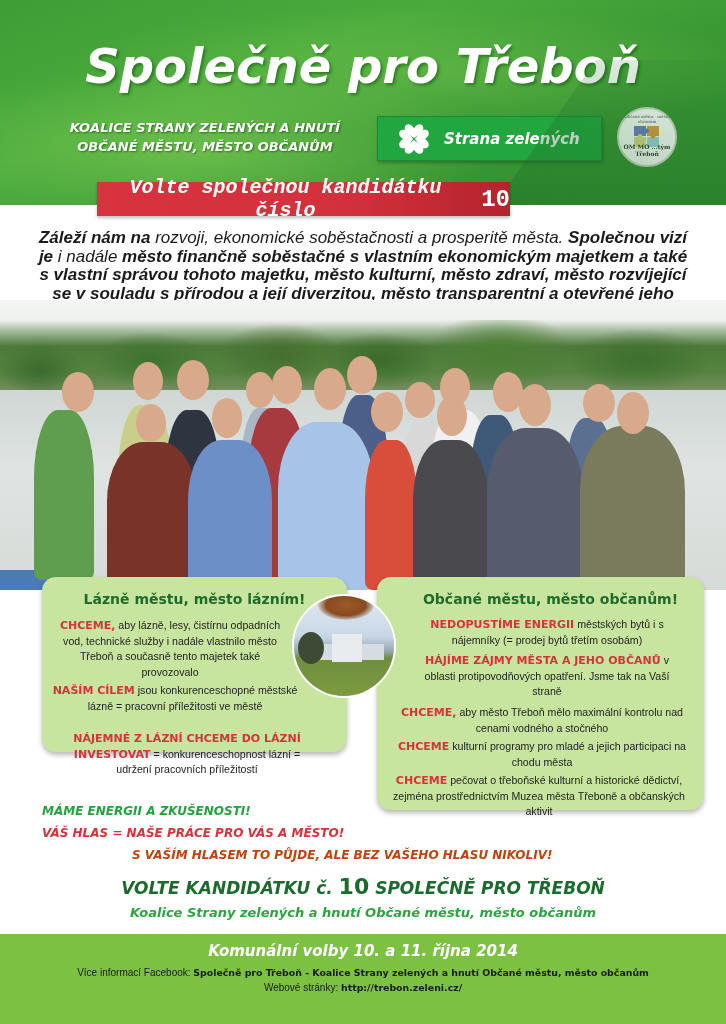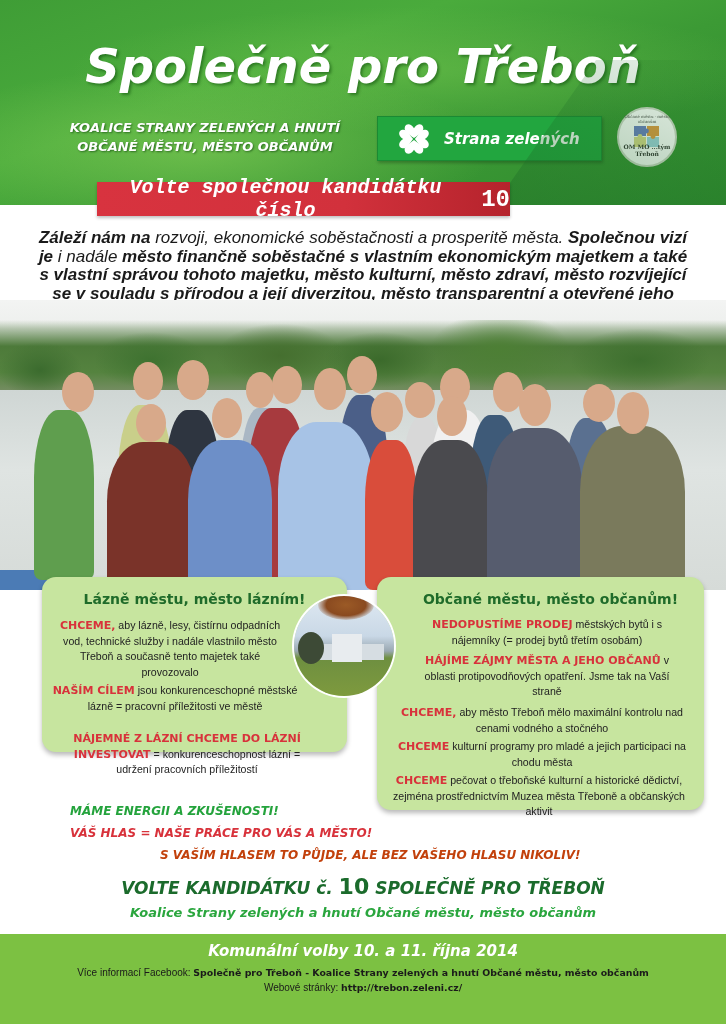--- a/index.html
+++ b/index.html
@@ -126,21 +126,21 @@
     background: linear-gradient(180deg, #dfe9f2 0%, #c9d8e6 40%, #9aa8b2 55%, #6e8f40 62%, #7e9a3e 100%);
     box-shadow: 0 0 0 2px #ffffff;
   }
   .spa-photo .bldg { position: absolute; left: 38px; top: 38px; width: 30px; height: 28px; background: #e8ecef; }
   .spa-photo .bldg2 { position: absolute; left: 10px; top: 48px; width: 80px; height: 16px; background: #d6dde2; }
   .spa-photo .tree { position: absolute; left: 4px; top: 36px; width: 26px; height: 32px; border-radius: 50%; background: #3d4a36; }
   .spa-photo .leaves { position: absolute; left: 24px; top: -6px; width: 56px; height: 30px; border-radius: 50%;
     background: radial-gradient(ellipse at center, #9b5a26 0%, #8a4a20 50%, rgba(138,74,32,0) 75%); }
 
   
-  .slogan { position: absolute; font-family: "DejaVu Sans", sans-serif; font-weight: bold; font-style: italic; font-size: 12px; margin-left: 28px; }
+  .slogan { position: absolute; font-family: "DejaVu Sans", sans-serif; font-weight: bold; font-style: italic; font-size: 12px; }
   .slogan.green { color: #24a33c; left: 42px; top: 804px; }
   .slogan.red1 { color: #d8323b; left: 42px; top: 826px; }
   .slogan.red2 { color: #c2410c; left: 132px; top: 848px; }
 
   .vote-main {
     position: absolute; left: 0; top: 874px; width: 726px; text-align: center;
     font-family: "DejaVu Sans", sans-serif; font-weight: bold; font-style: italic; font-size: 17px; color: #1b6b2c;
   }
   .vote-main .big { font-size: 22px; font-style: normal; }
   .vote-sub {
@@ -265,21 +265,21 @@
     <span class="red">NAŠÍM CÍLEM</span><span> jsou konkurenceschopné městské lázně = pracovní příležitosti ve městě</span>
   </p>
   <p style="left:20px;top:140px;width:250px;margin-top:14px;">
     <span class="red">NÁJEMNÉ Z LÁZNÍ CHCEME DO LÁZNÍ INVESTOVAT</span><span> = konkurenceschopnost lázní = udržení pracovních příležitostí</span>
   </p>
 </div>
 
 <div class="box box-right">
   <h2 style="margin-left:20px;">Občané městu, město občanům!</h2>
   <p style="left:40px;top:40px;width:260px;">
-    <span class="red">NEDOPUSTÍME PRODEJ</span><span> městských bytů i s nájemníky (= prodej bytů třetím osobám)</span>
+    <span class="red">NEDOPUSTÍME ENERGII</span><span> městských bytů i s nájemníky (= prodej bytů třetím osobám)</span>
   </p>
   <p style="left:40px;top:76px;width:260px;">
     <span class="red">HÁJÍME ZÁJMY MĚSTA A JEHO OBČANŮ</span><span> v oblasti protipovodňových opatření. Jsme tak na Vaší straně</span>
   </p>
   <p style="left:20px;top:128px;width:290px;">
     <span class="red">CHCEME,</span><span> aby město Třeboň mělo maximální kontrolu nad cenami vodného a stočného</span>
   </p>
   <p style="left:20px;top:162px;width:290px;">
     <span class="red">CHCEME</span><span> kulturní programy pro mladé a jejich participaci na chodu města</span>
   </p>

